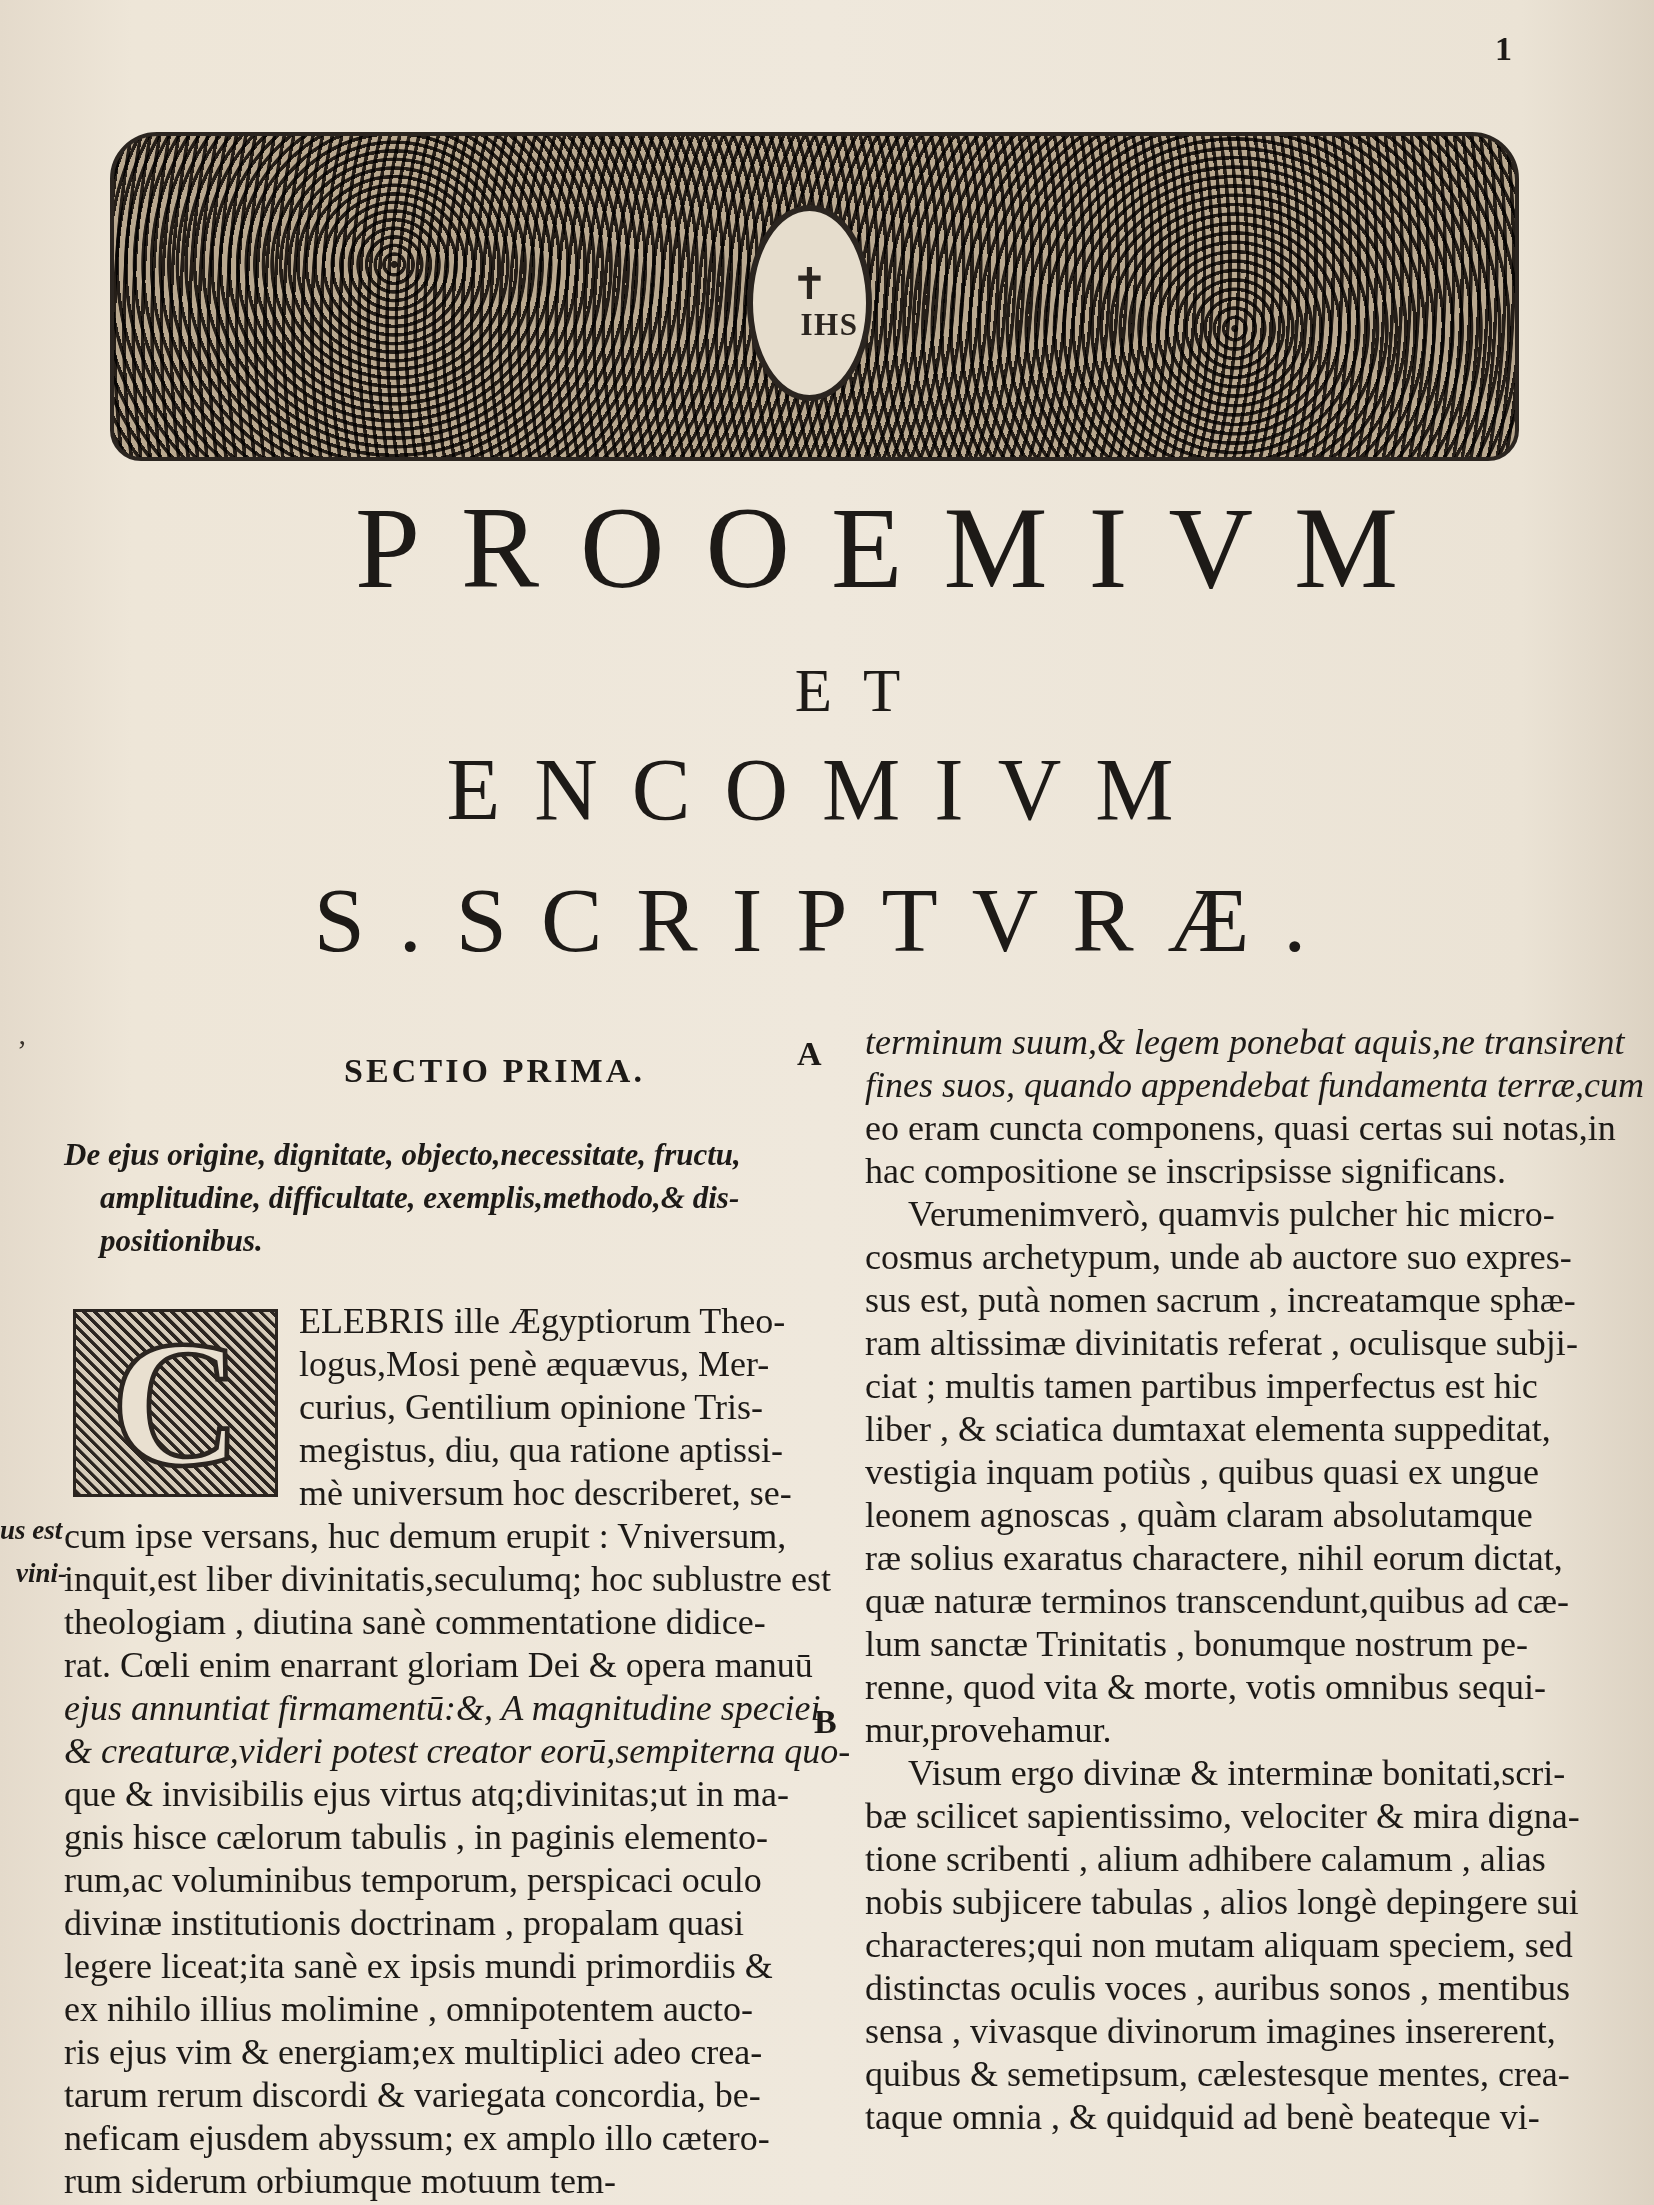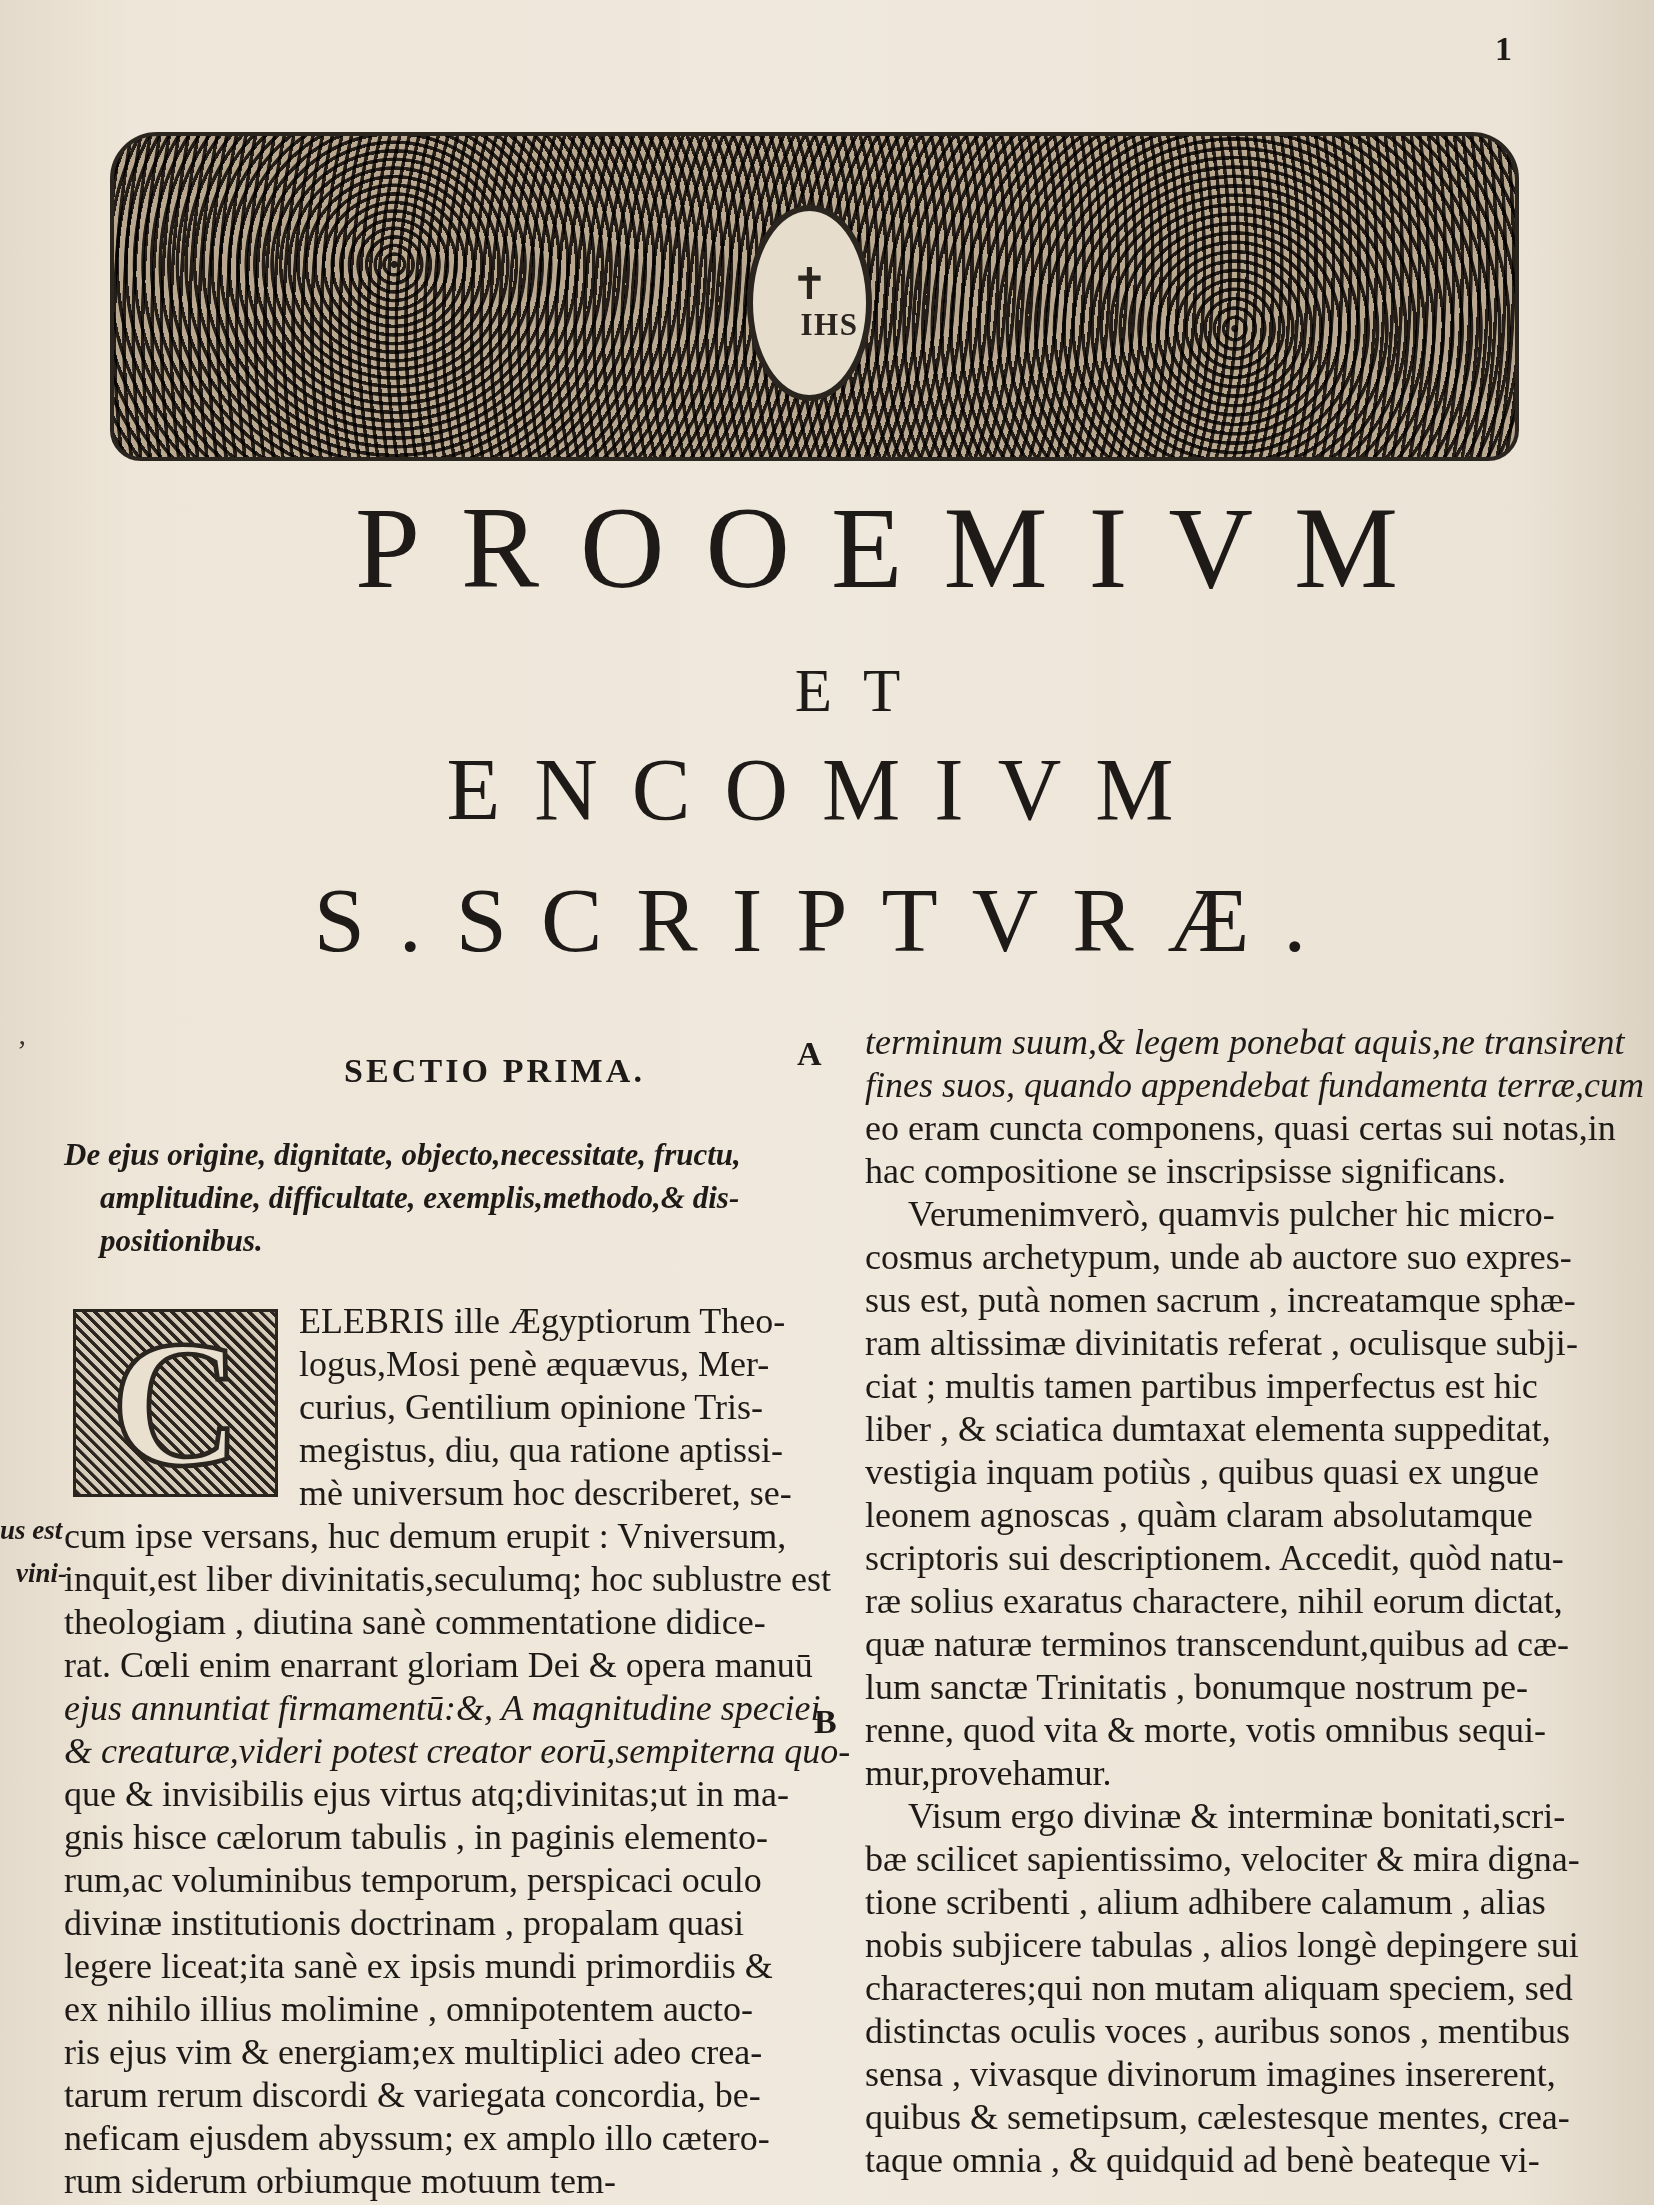--- a/index.html
+++ b/index.html
@@ -125,21 +125,20 @@
   <span class="line">eo eram cuncta componens, quasi certas sui notas,in</span>
   <span class="line">hac compositione se inscripsisse significans.</span>
   <span class="line indent">Verumenimverò, quamvis pulcher hic micro-</span>
   <span class="line">cosmus archetypum, unde ab auctore suo expres-</span>
   <span class="line">sus est, putà nomen sacrum , increatamque sphæ-</span>
   <span class="line">ram altissimæ divinitatis referat , oculisque subji-</span>
   <span class="line">ciat ; multis tamen partibus imperfectus est hic</span>
   <span class="line">liber , &amp; sciatica dumtaxat elementa suppeditat,</span>
   <span class="line">vestigia inquam potiùs , quibus quasi ex ungue</span>
   <span class="line">leonem agnoscas , quàm claram absolutamque</span>
-  <span class="line">scriptoris sui descriptionem. Accedit, quòd natu-</span>
   <span class="line">ræ solius exaratus charactere, nihil eorum dictat,</span>
   <span class="line">quæ naturæ terminos transcendunt,quibus ad cæ-</span>
   <span class="line">lum sanctæ Trinitatis , bonumque nostrum pe-</span>
   <span class="line">renne, quod vita &amp; morte, votis omnibus sequi-</span>
   <span class="line">mur,provehamur.</span>
   <span class="line indent">Visum ergo divinæ &amp; interminæ bonitati,scri-</span>
   <span class="line">bæ scilicet sapientissimo, velociter &amp; mira digna-</span>
   <span class="line">tione scribenti , alium adhibere calamum , alias</span>
   <span class="line">nobis subjicere tabulas , alios longè depingere sui</span>
   <span class="line">characteres;qui non mutam aliquam speciem, sed</span>

